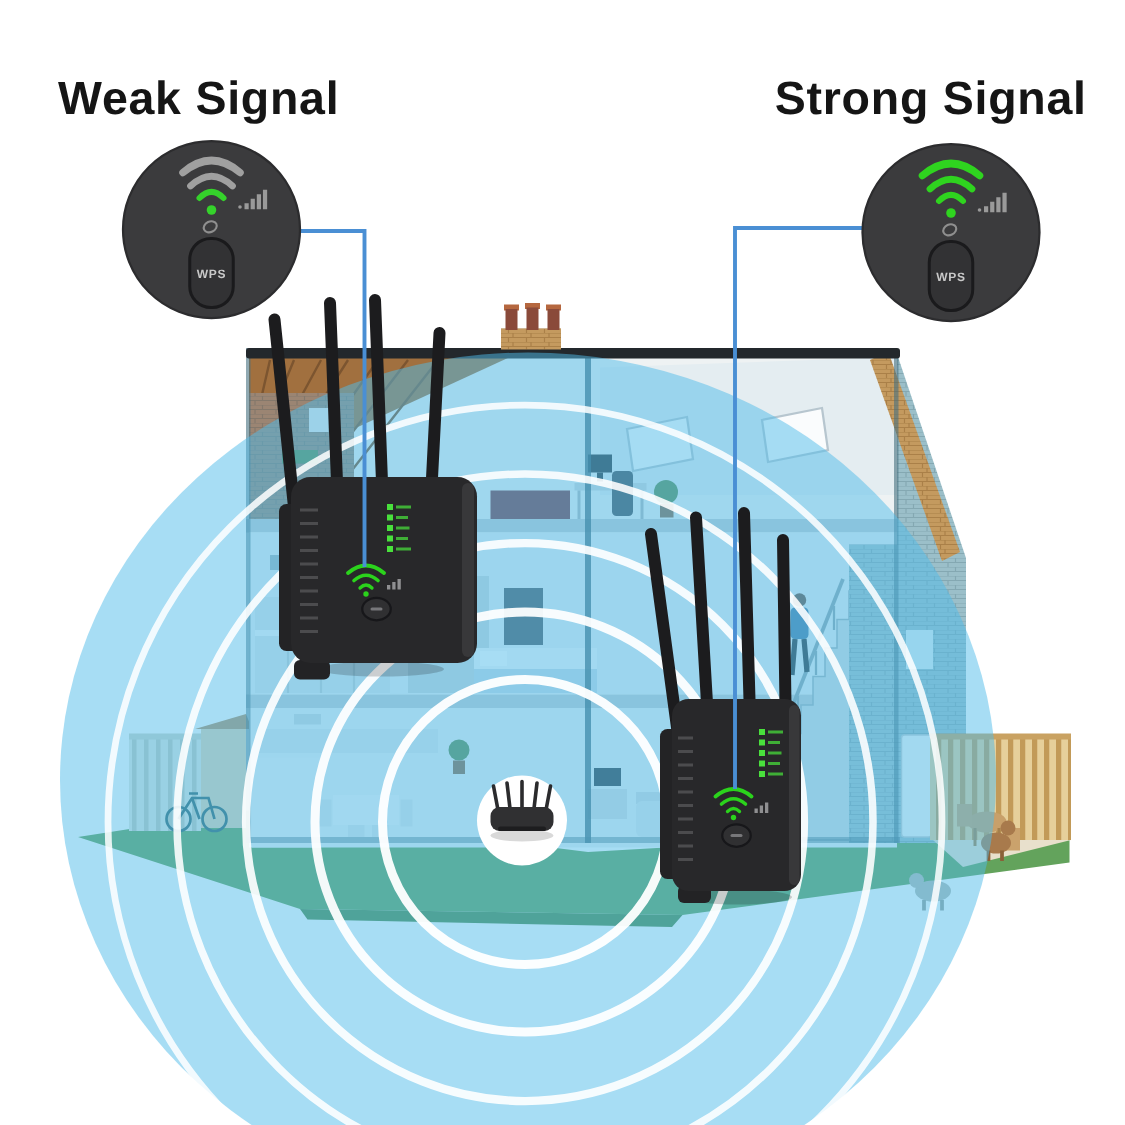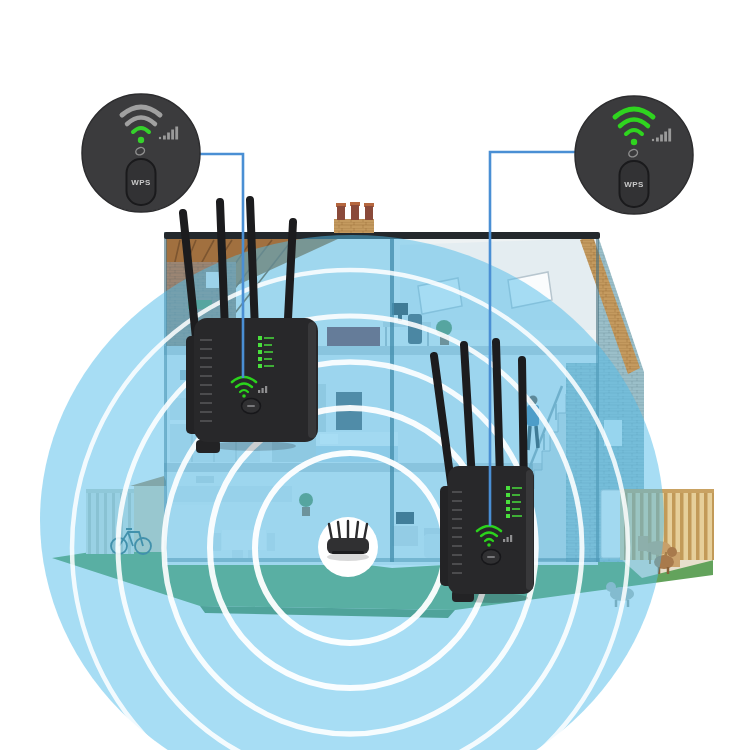--- a/index.html
+++ b/index.html
@@ -300,13 +300,15 @@
       <rect x="22" y="-17.5" width="2.8" height="4"></rect>
       <rect x="26.1" y="-20.5" width="2.8" height="7"></rect>
       <rect x="30.2" y="-23.5" width="2.8" height="10"></rect>
       <rect x="34.3" y="-26.5" width="2.8" height="13"></rect>
     </g>
     <rect x="-14.5" y="6" width="29" height="46" rx="14" fill="#323234" stroke="#1a1a1c" stroke-width="2"></rect>
     <text x="0" y="32" text-anchor="middle" font-size="8" font-weight="bold" fill="#c8c8c8" letter-spacing="0.5">WPS</text>
   </g>
 </svg>
 
+  <div id="weak-label" class="sig-label">Weak Signal</div>
+  <div id="strong-label" class="sig-label">Strong Signal</div>
 </div>
 
 </body></html>

